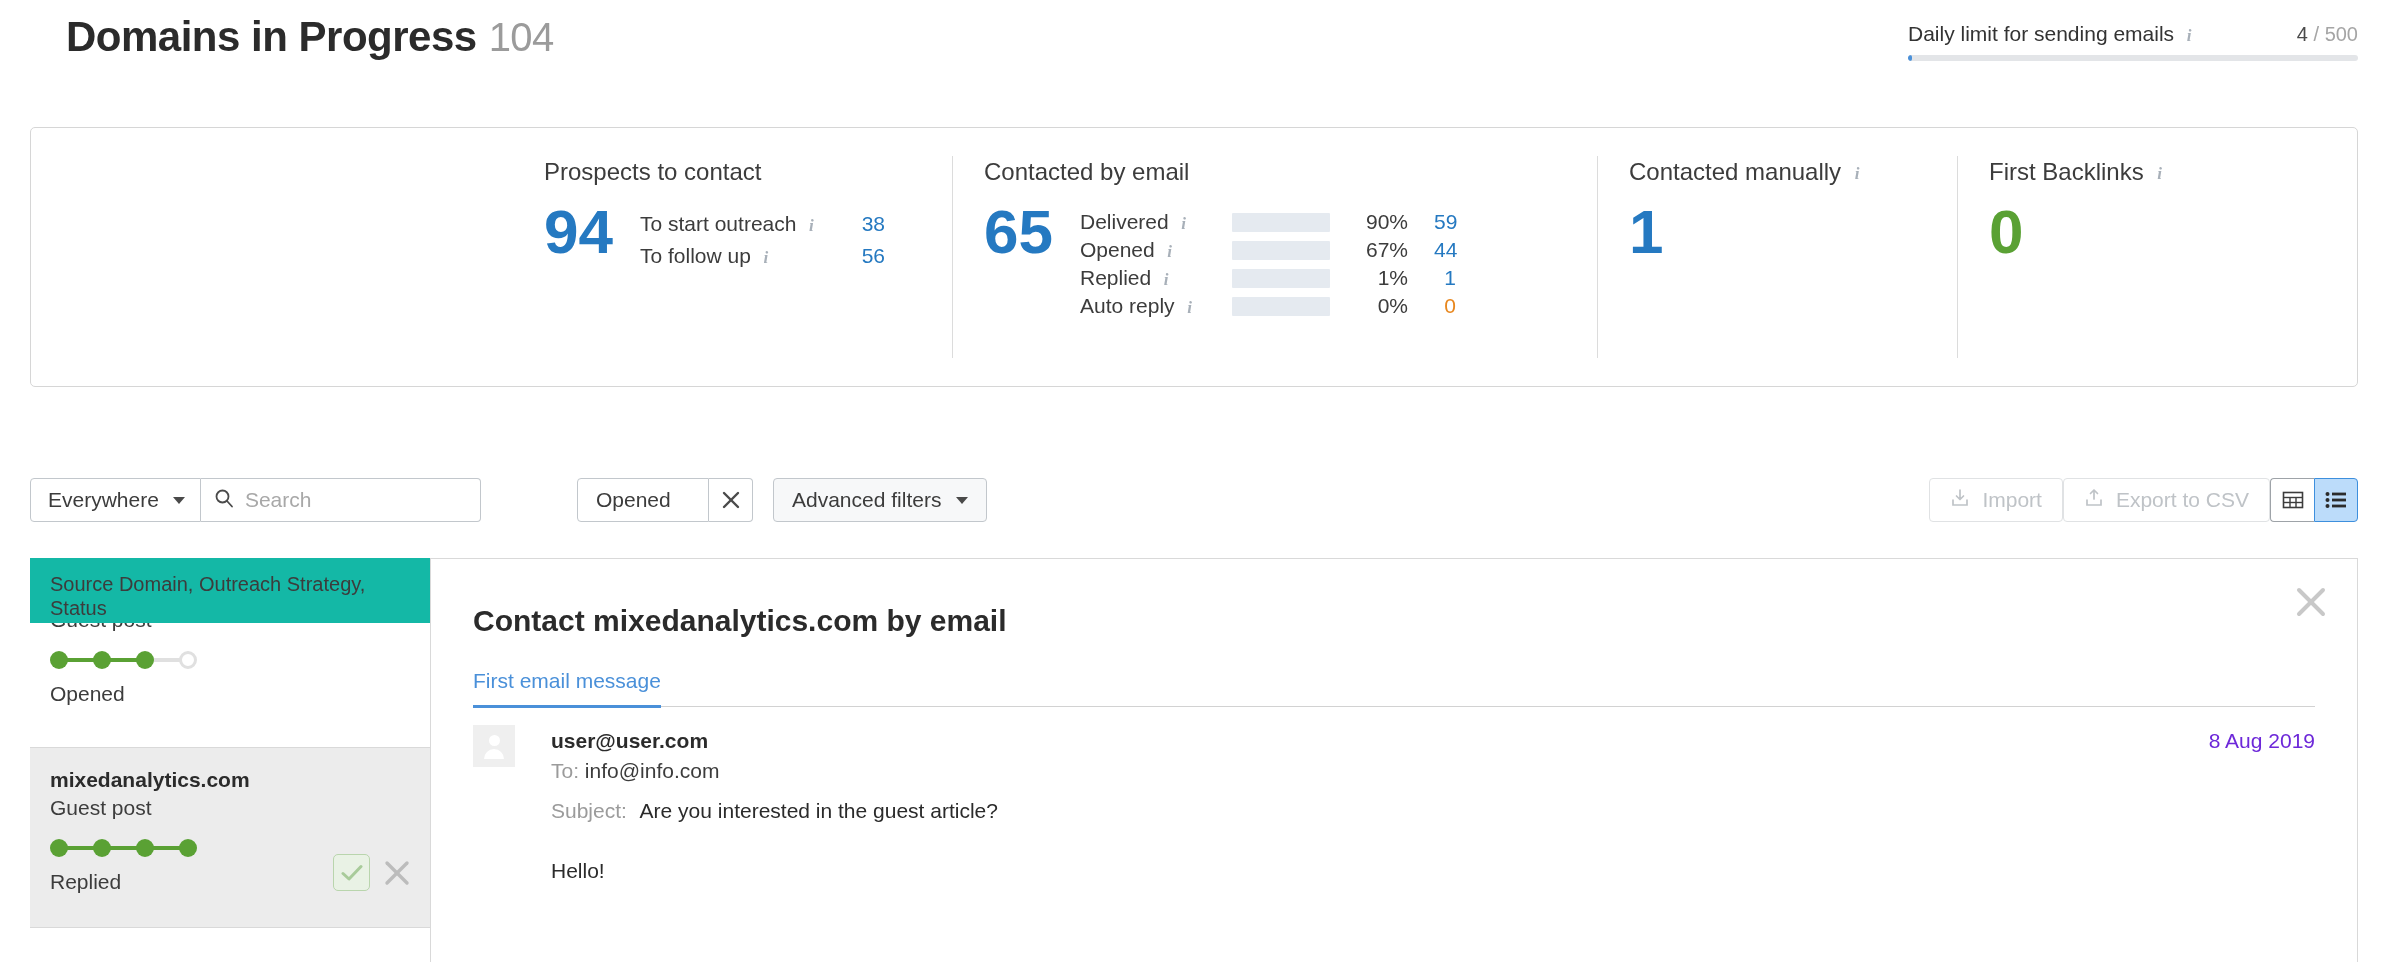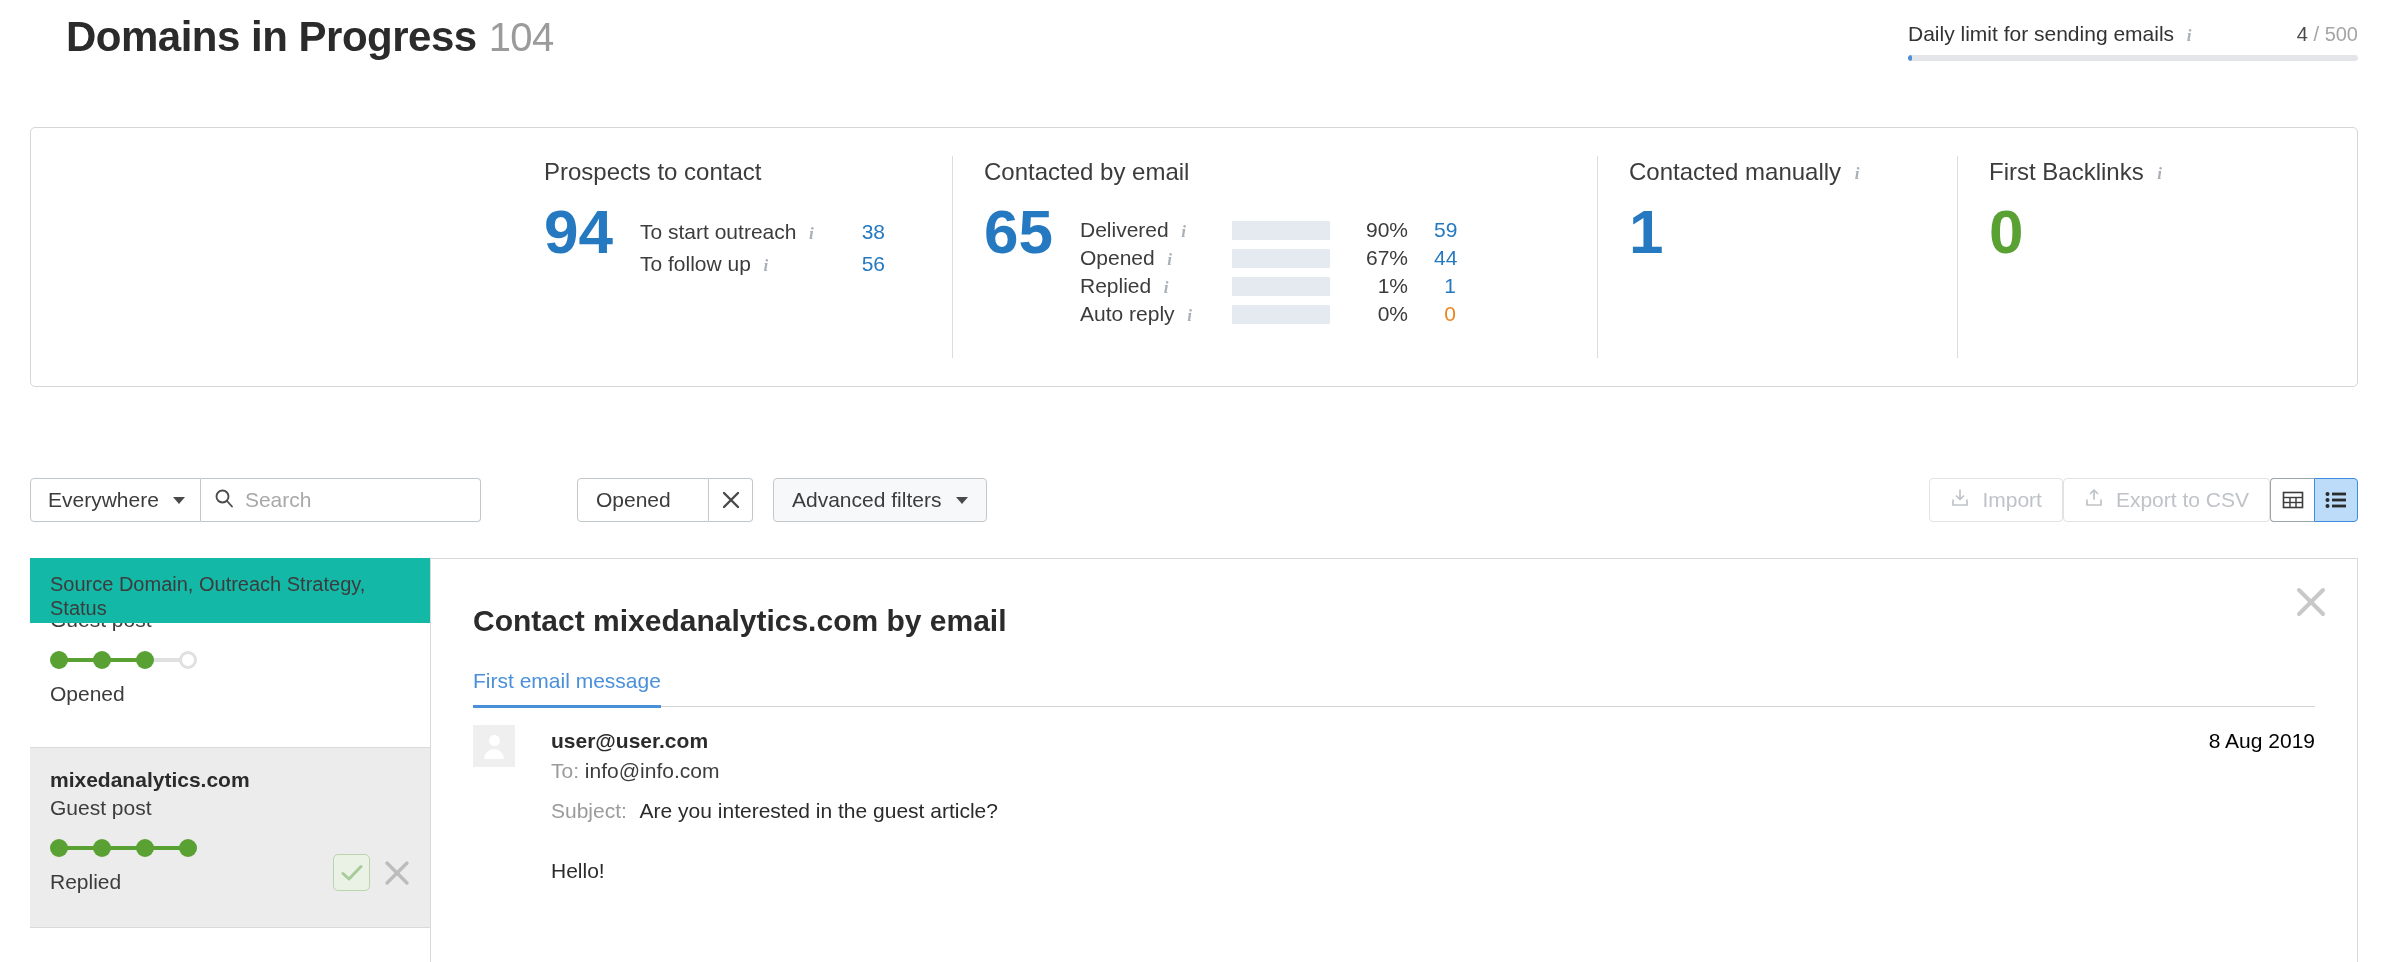--- a/index.html
+++ b/index.html
@@ -70,21 +70,21 @@
     display: flex; align-items: center; gap: 10px; margin-bottom: 10px;
   }
   .stat-body { display: flex; align-items: flex-start; }
   .big-number {
     font-size: 62px; font-weight: bold; color: #2579c1;
     line-height: 72px; min-width: 96px;
   }
   .big-number.green { color: #5aa134; }
   .big-number.solo { margin-top: 6px; }
 
-  .metric-list { margin-top: 20px; }
+  .metric-list { margin-top: 12px; }
   .metric-row {
     display: flex; align-items: center; height: 29px; font-size: 21px; color: #3c3c3c;
   }
   .metric-label { display: flex; align-items: center; gap: 9px; }
   .metric-value { color: #2579c1; text-align: right; }
 
   
   .col-prospects .metric-label { width: 205px; }
   .col-prospects .metric-value { width: 40px; }
   .col-prospects .metric-row { height: 32px; }
@@ -236,21 +236,21 @@
   .avatar-body {
     width: 20px; height: 10px; border-radius: 10px 10px 0 0; background: #fff;
     position: absolute; bottom: 8px; left: 11px;
   }
   .msg-from {
     position: absolute; left: 78px; top: 4px;
     font-size: 21px; font-weight: bold; color: #2b2b2b;
   }
   .msg-to { position: absolute; left: 78px; top: 34px; font-size: 21px; color: #3c3c3c; }
   .msg-to .lbl { color: #9b9b9b; }
-  .msg-date { position: absolute; right: 0; top: 4px; font-size: 21px; color: #000000; }
+  .msg-date { position: absolute; right: 0; top: 4px; font-size: 21px; color: #6d28d9; }
   .msg-subject { position: absolute; left: 78px; top: 74px; font-size: 21px; color: #2b2b2b; }
   .msg-subject .lbl { color: #9b9b9b; margin-right: 8px; }
   .msg-body {
     position: absolute; left: 78px; top: 134px; font-size: 21px; color: #2b2b2b;
   }
 </style>
 </head>
 <body>
 
 <div class="page-header">

